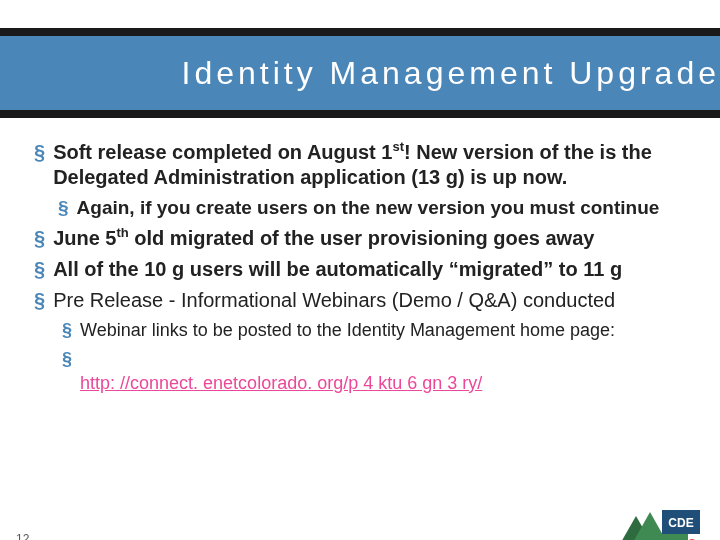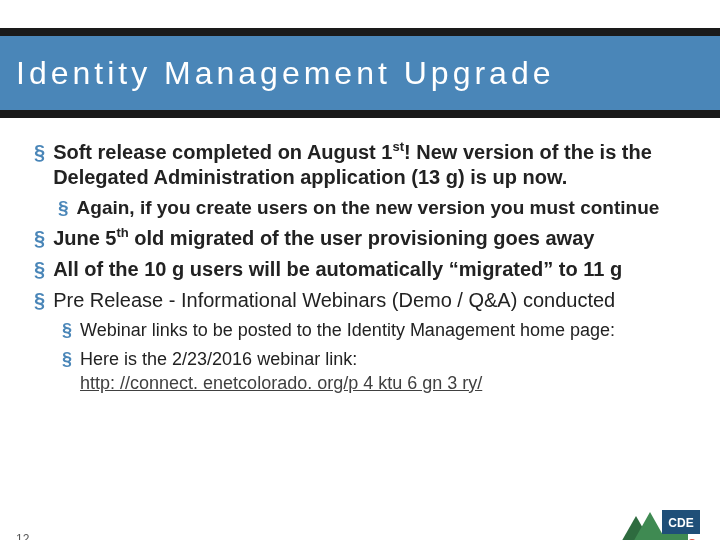--- a/index.html
+++ b/index.html
@@ -1,38 +1,37 @@
 <!DOCTYPE html>
 <html><head>
 <meta charset="utf-8">
 <style>
   * { margin: 0; padding: 0; box-sizing: border-box; }
   html, body { width: 720px; height: 540px; font-family: Arial, Helvetica, sans-serif; background: #fff; overflow: hidden; }
   .slide { width: 720px; height: 540px; position: relative; background: #ffffff; }
   .title-band {
     width: 720px; height: 90px;
     background: linear-gradient(#1a1a1a 0px, #1a1a1a 8px, #4a86b8 8px, #4a86b8 82px, #1a1a1a 82px, #1a1a1a 90px);
-    display: flex; align-items: center; justify-content: flex-start;
+    display: flex; align-items: center; justify-content: flex-end;
     margin-top: 28px;
-    padding-left: 16px;
   }
   .title-text {
     color: #ffffff; font-size: 32px; letter-spacing: 4px; font-weight: 400;
   }
   .content { padding: 16px 34px 0 34px; color: #222; }
   .b1 { display: flex; font-size: 20px; font-weight: 700; line-height: 1.25; margin-top: 6px; }
   .b1 .mark, .b2 .mark, .b3 .mark { color: #4a86b8; font-weight: 700; margin-right: 8px; flex: 0 0 auto; }
   .b1 .txt { flex: 1 1 auto; }
   .b2 { display: flex; font-size: 19px; font-weight: 400; line-height: 1.25; margin-top: 6px; padding-left: 24px; }
   .b2 .txt { flex: 1 1 auto; font-weight: bold; }
   .b3 { display: flex; font-size: 18px; font-weight: 400; line-height: 1.3; margin-top: 6px; padding-left: 28px; }
   .b3 .txt { flex: 1 1 auto; }
   .b1.nw { font-weight: 400; }
   sup { font-size: 0.65em; vertical-align: super; line-height: 0; }
-  .link { color: #404040; text-decoration: underline; word-break: break-all; }
+  .link { color: #ec4899; text-decoration: underline; word-break: break-all; }
   .page-num { position: absolute; left: 16px; bottom: 22px; font-size: 12px; color: #555; }
   .logo-wrap { position: absolute; right: 18px; bottom: 8px; width: 90px; height: 60px; }
 </style>
 </head>
 <body>
 
 <div class="slide">
 
   <div class="title-band">
     <div class="title-text">Identity Management Upgrade</div>
@@ -70,21 +69,21 @@
     </div>
 
     <div class="b3">
       <span class="mark">§</span>
       <span class="txt">Webinar links to be posted to the Identity Management home page:</span>
     </div>
 
     <div class="b3">
       <span class="mark">§</span>
       <span class="txt">
-        <span>Here is the 2/23/2016 webinar link:</span><br>
+        <br>
         <a class="link" href="#">http: //connect. enetcolorado. org/p 4 ktu 6 gn 3 ry/</a>
       </span>
     </div>
 
   </div>
 
   <div class="page-num">12</div>
 
   <div class="logo-wrap">
     <svg viewBox="0 0 90 60" width="90" height="60">

